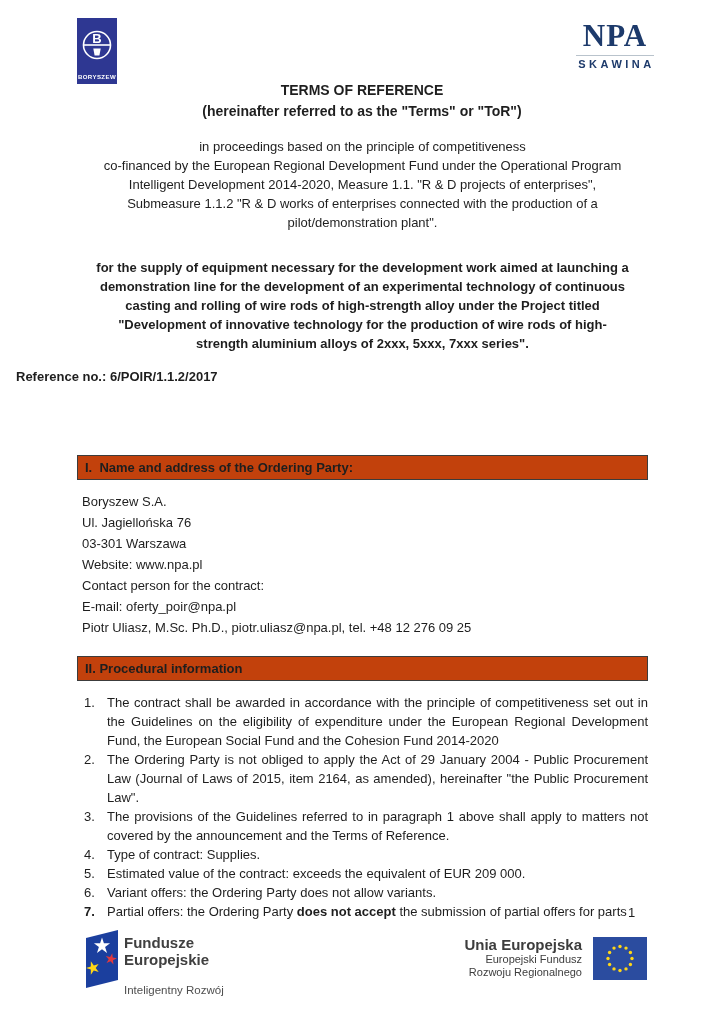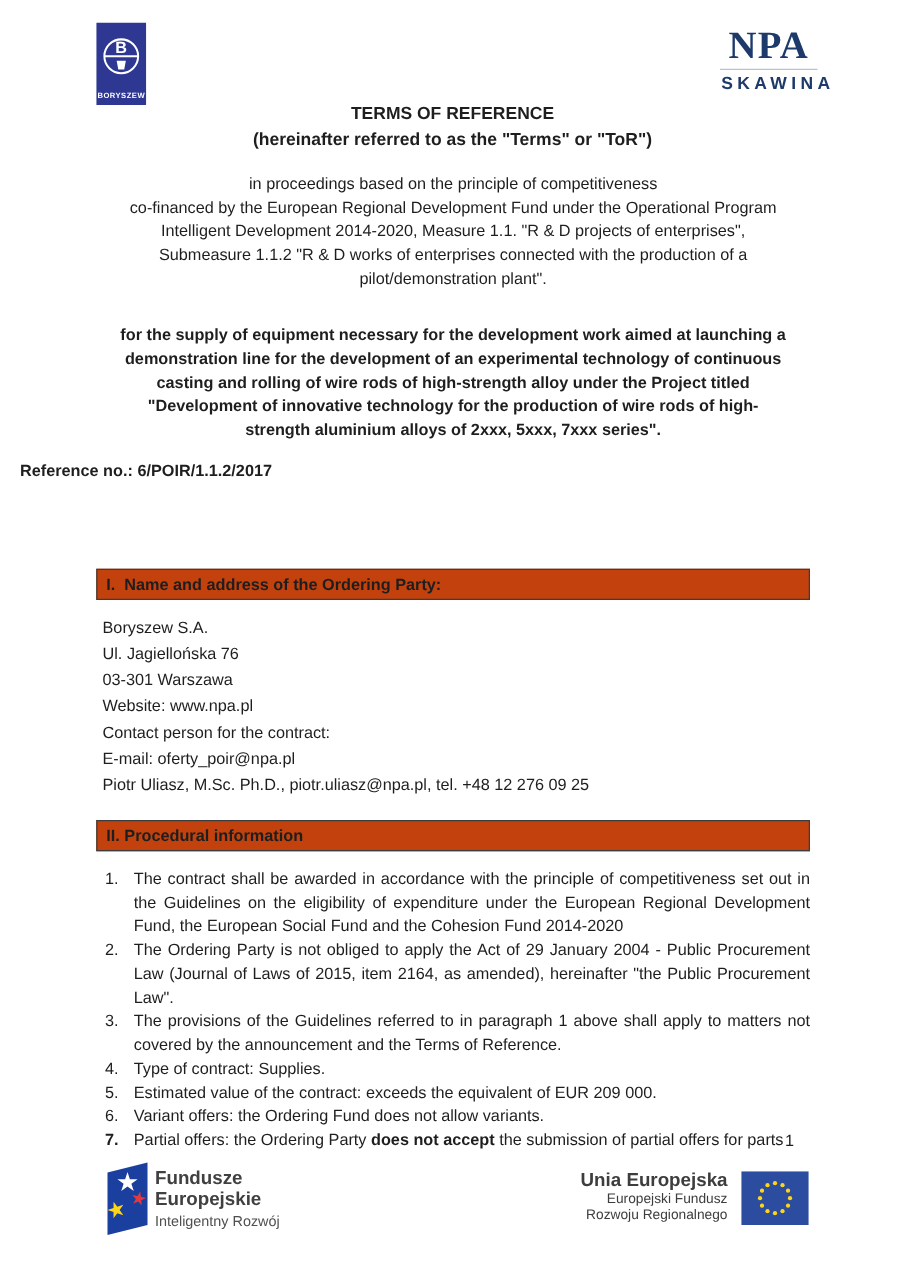--- a/index.html
+++ b/index.html
@@ -7,21 +7,21 @@
     position:relative;width:724px;height:1024px;background:#ffffff;
     font-family:"Liberation Sans",sans-serif;color:#1e1e1e;overflow:hidden;
     margin:0 auto;
   }
   
   .boryszew{position:absolute;left:77px;top:18px;width:40px;height:66px;}
   .npa{position:absolute;left:574px;top:20px;width:82px;text-align:center;}
   .npa-title{font-family:"Liberation Serif",serif;font-weight:bold;font-size:31px;
     line-height:32px;color:#1d3a6b;letter-spacing:1px;}
   .npa-rule{border:none;border-top:1px solid #b9c3cc;margin:3px 2px 2px 2px;}
-  .npa-sub{font-size:14px;font-weight:bold;letter-spacing:3.5px;color:#1d3a6b;
+  .npa-sub{font-size:11px;font-weight:bold;letter-spacing:3.5px;color:#1d3a6b;
     padding-left:3px;}
   
   .doc-title{position:absolute;left:0;right:0;top:80px;text-align:center;
     font-size:14px;font-weight:bold;line-height:21px;}
   
   .para{position:absolute;left:77px;width:571px;text-align:center;
     font-size:13px;line-height:19px;white-space:pre-line;}
   .intro{top:137px;}
   .subject{top:258px;font-weight:bold;}
   .reference{position:absolute;left:0;right:0;top:369px;
@@ -40,21 +40,21 @@
     line-height:19px;}
   .li{display:flex;}
   .num{width:23px;flex:0 0 23px;}
   .num.bold{font-weight:bold;}
   .txt{flex:1;text-align:justify;}
   .page-number{position:absolute;left:628px;top:905px;font-size:13px;}
   
   .fe-flag{position:absolute;left:84px;top:929px;}
   .fe-text{position:absolute;left:124px;top:934px;color:#404040;}
   .fe-main{font-size:15px;font-weight:bold;line-height:17px;}
-  .fe-sub{font-size:11.5px;color:#4f4f4f;margin-top:4px;}
+  .fe-sub{font-size:11.5px;color:#4f4f4f;margin-top:16px;}
   .eu-text{position:absolute;left:382px;top:936px;width:200px;text-align:right;
     color:#3d3d3d;}
   .eu-main{font-size:15px;font-weight:bold;line-height:17px;}
   .eu-sub{font-size:11px;font-weight:400;line-height:12.5px;}
   .eu-flag{position:absolute;left:593px;top:937px;}
 </style>
 </head>
 <body>
 
 <div class="page">
@@ -127,21 +127,21 @@
     <div class="li">
       <span class="num">4.</span>
       <span class="txt">Type of contract: Supplies.</span>
     </div>
     <div class="li">
       <span class="num">5.</span>
       <span class="txt">Estimated value of the contract: exceeds the equivalent of EUR 209 000.</span>
     </div>
     <div class="li">
       <span class="num">6.</span>
-      <span class="txt">Variant offers: the Ordering Fund does not allow variants.</span>
+      <span class="txt">Variant offers: the Ordering Party does not allow variants.</span>
     </div>
     <div class="li">
       <span class="num bold">7.</span>
       <span class="txt"><span>Partial offers: the Ordering Party </span><b>does not accept</b><span> the submission of partial offers for parts</span></span>
     </div>
   </div>
 
   <div class="page-number">1</div>
 
   <svg class="fe-flag" width="36" height="60" viewBox="0 0 36 60">

